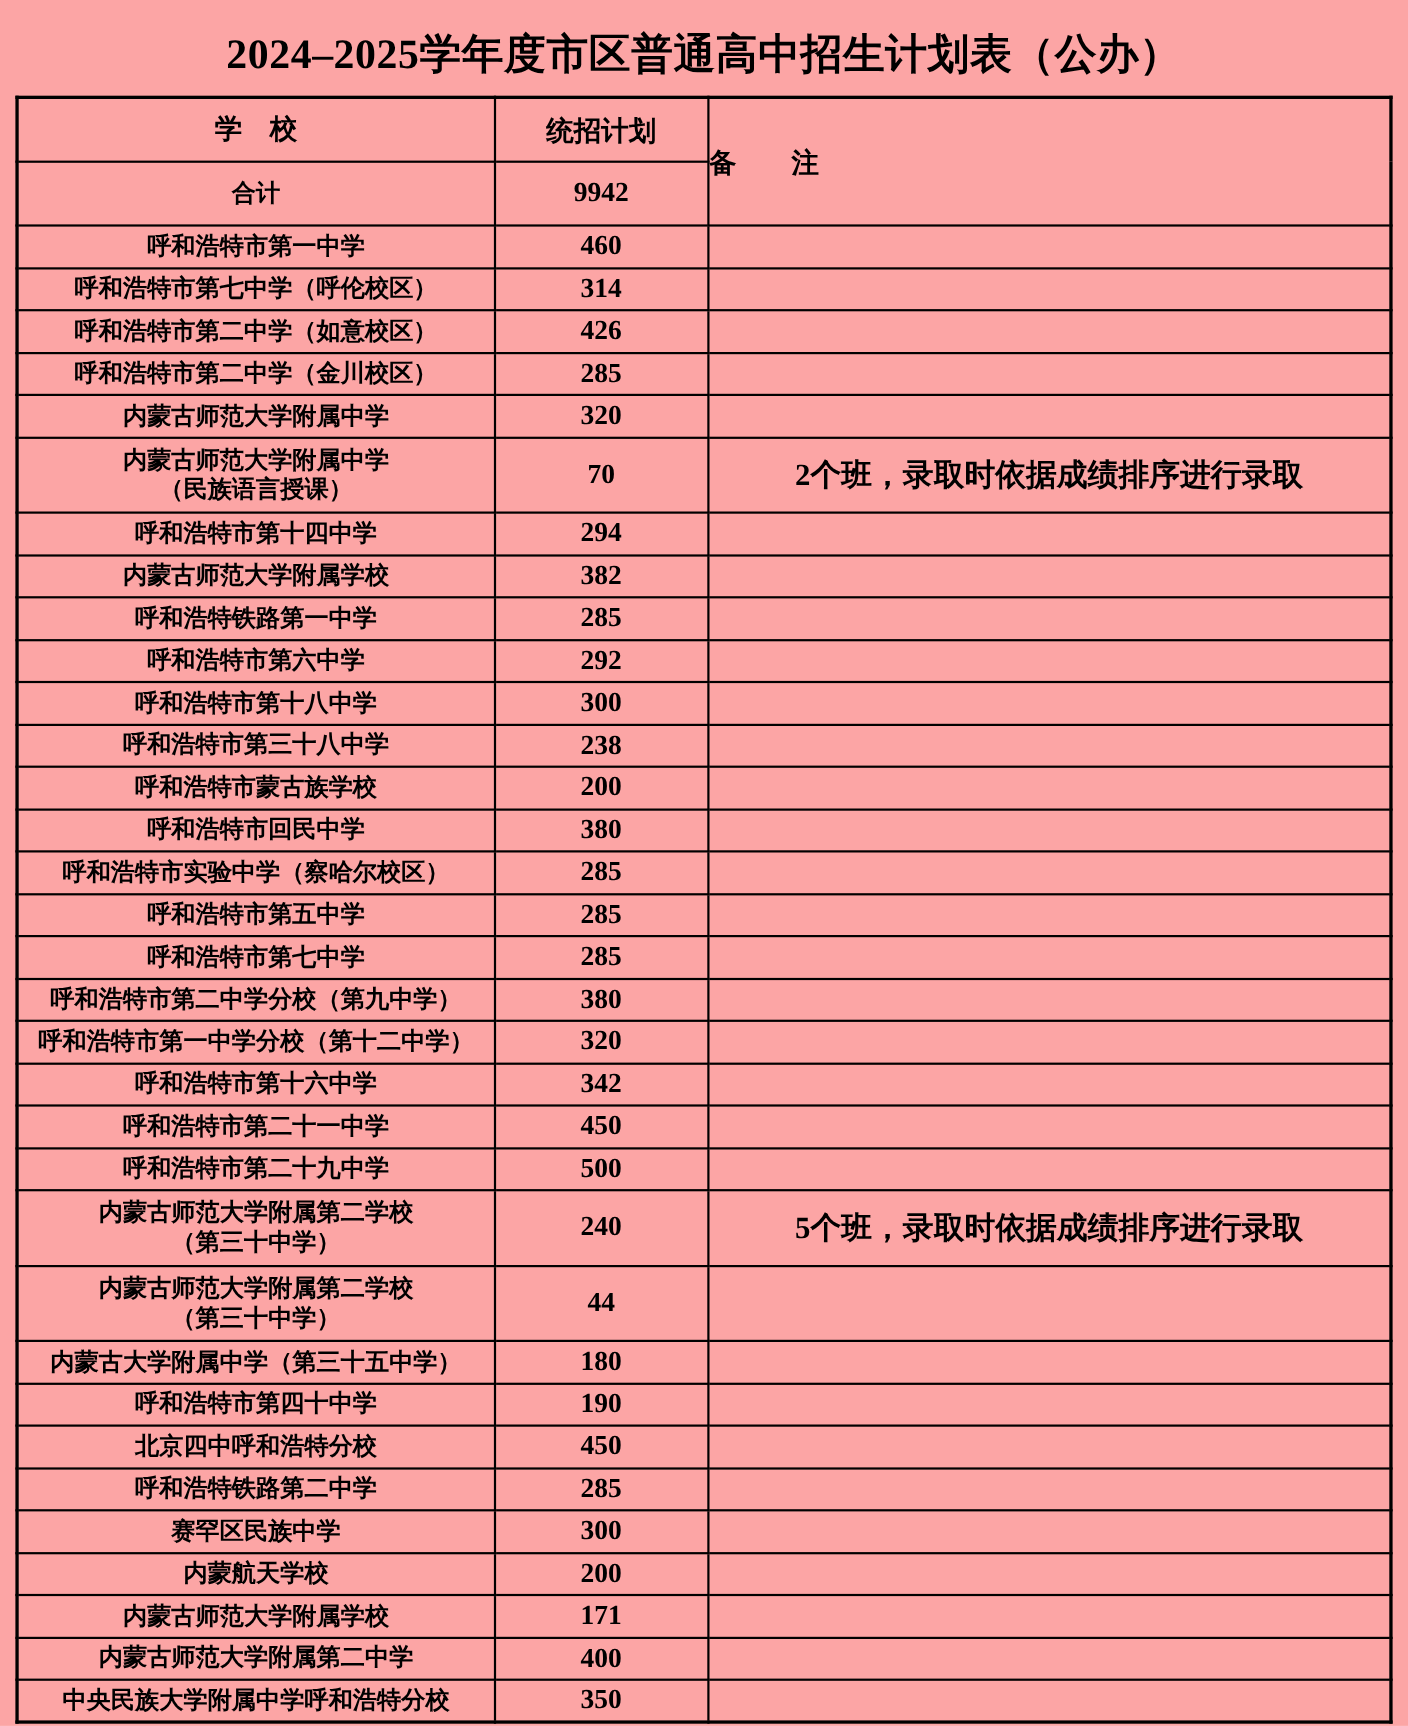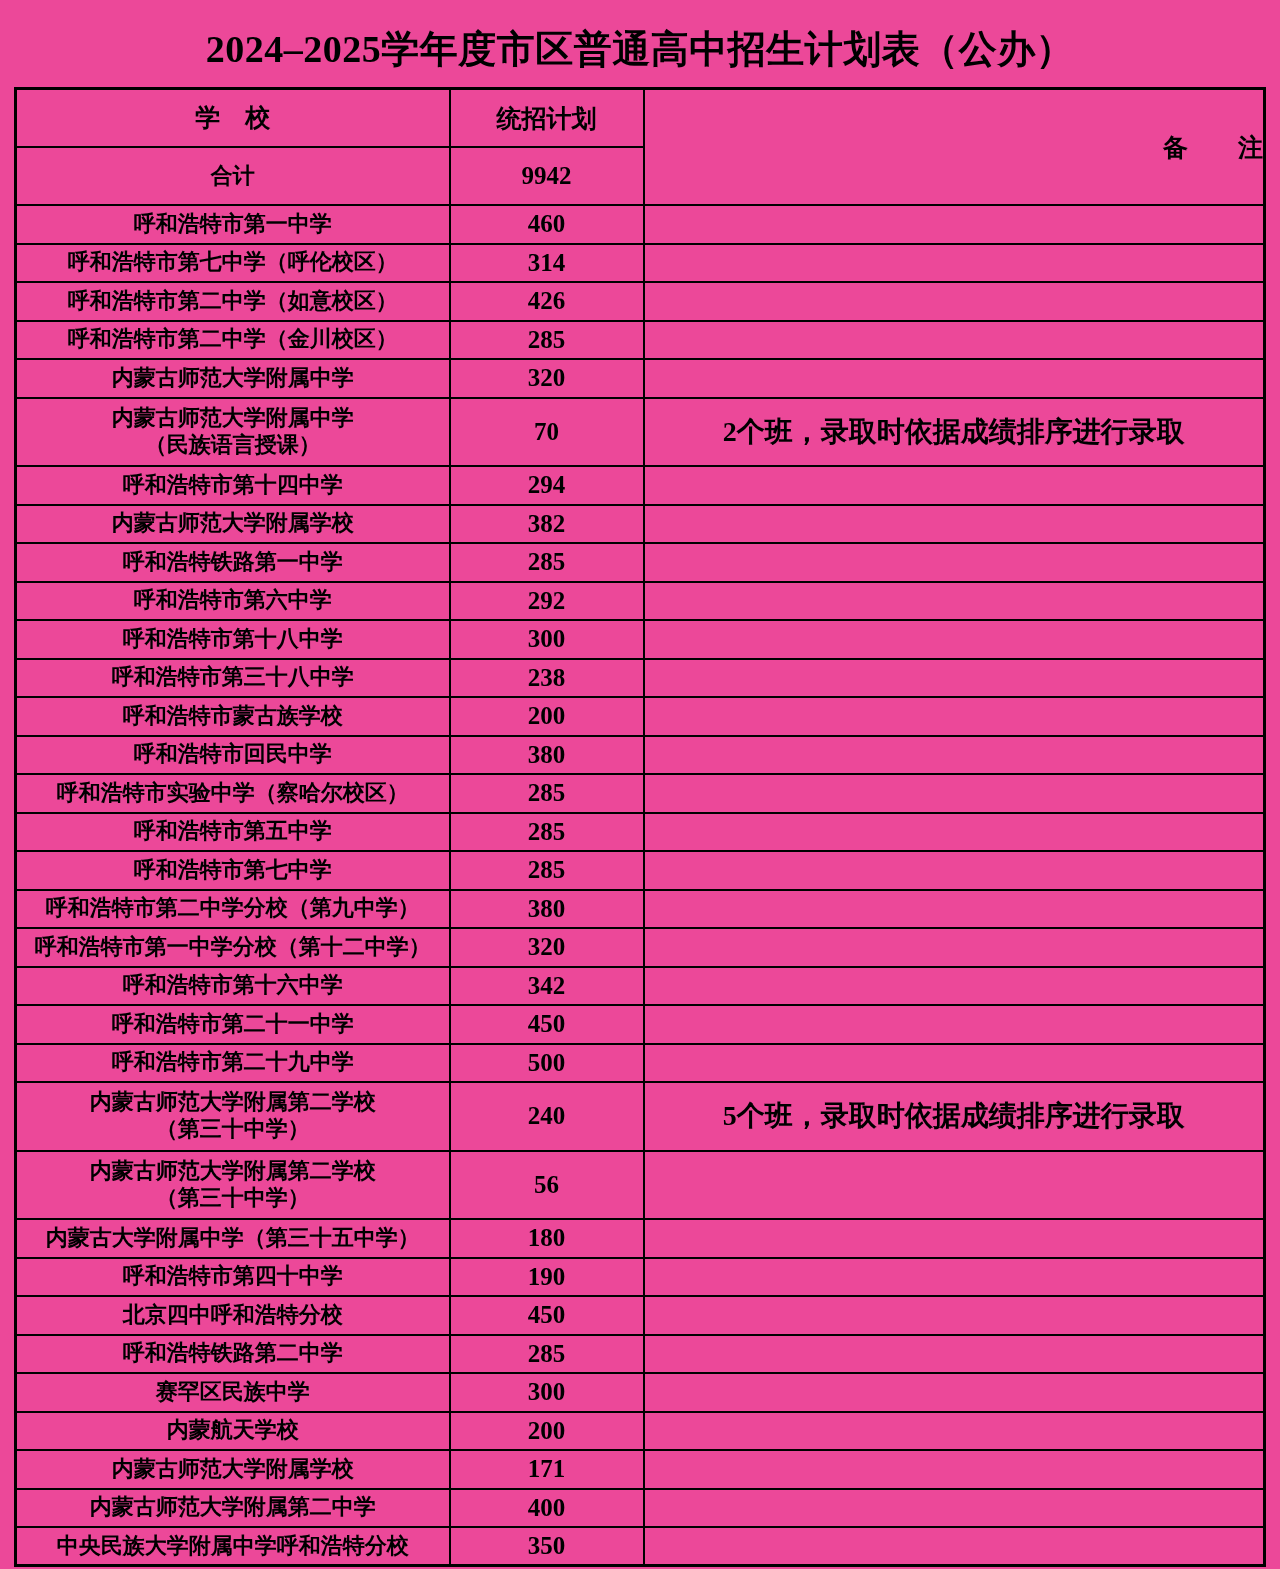--- a/index.html
+++ b/index.html
@@ -4,21 +4,21 @@
 <style>
   html, body {
     margin: 0;
     padding: 0;
     background: #ffffff;
   }
   .page {
     position: relative;
     width: 1280px;
     height: 1569px;
-    background: #ec4899;
+    background: #fca5a5;
     overflow: hidden;
     font-family: "Liberation Serif", "DejaVu Serif", serif;
     color: #000000;
   }
   .title {
     position: absolute;
     top: 24px;
     left: 0;
     width: 100%;
     text-align: center;
@@ -73,21 +73,21 @@
   <table class="enroll">
     <colgroup>
       <col style="width:434px">
       <col style="width:194px">
       <col style="width:621px">
     </colgroup>
     <tbody id="table-body">
       <tr class="header-row">
         <td class="school-cell header-cell">学　校</td>
         <td class="plan-cell header-cell">统招计划</td>
-        <td class="header-cell" rowspan="2" style="text-align:right;">备　　注</td>
+        <td class="header-cell" rowspan="2" style="text-align:left;">备　　注</td>
       </tr>
       <tr class="total-row">
         <td class="school-cell">合计</td>
         <td class="plan-cell">9942</td>
       </tr>
     <tr class="data-row">
           <td class="school-cell">呼和浩特市第一中学</td>
           <td class="plan-cell">460</td>
           <td class="remark-cell"></td>
         </tr>
@@ -199,21 +199,21 @@
         </tr>
         <tr class="data-row tall">
           <td class="school-cell">内蒙古师范大学附属第二学校
 （第三十中学）</td>
           <td class="plan-cell">240</td>
           <td class="remark-cell">5个班，录取时依据成绩排序进行录取</td>
         </tr>
         <tr class="data-row tall">
           <td class="school-cell">内蒙古师范大学附属第二学校
 （第三十中学）</td>
-          <td class="plan-cell">56</td>
+          <td class="plan-cell">44</td>
           <td class="remark-cell"></td>
         </tr>
         <tr class="data-row">
           <td class="school-cell">内蒙古大学附属中学（第三十五中学）</td>
           <td class="plan-cell">180</td>
           <td class="remark-cell"></td>
         </tr>
         <tr class="data-row">
           <td class="school-cell">呼和浩特市第四十中学</td>
           <td class="plan-cell">190</td>

